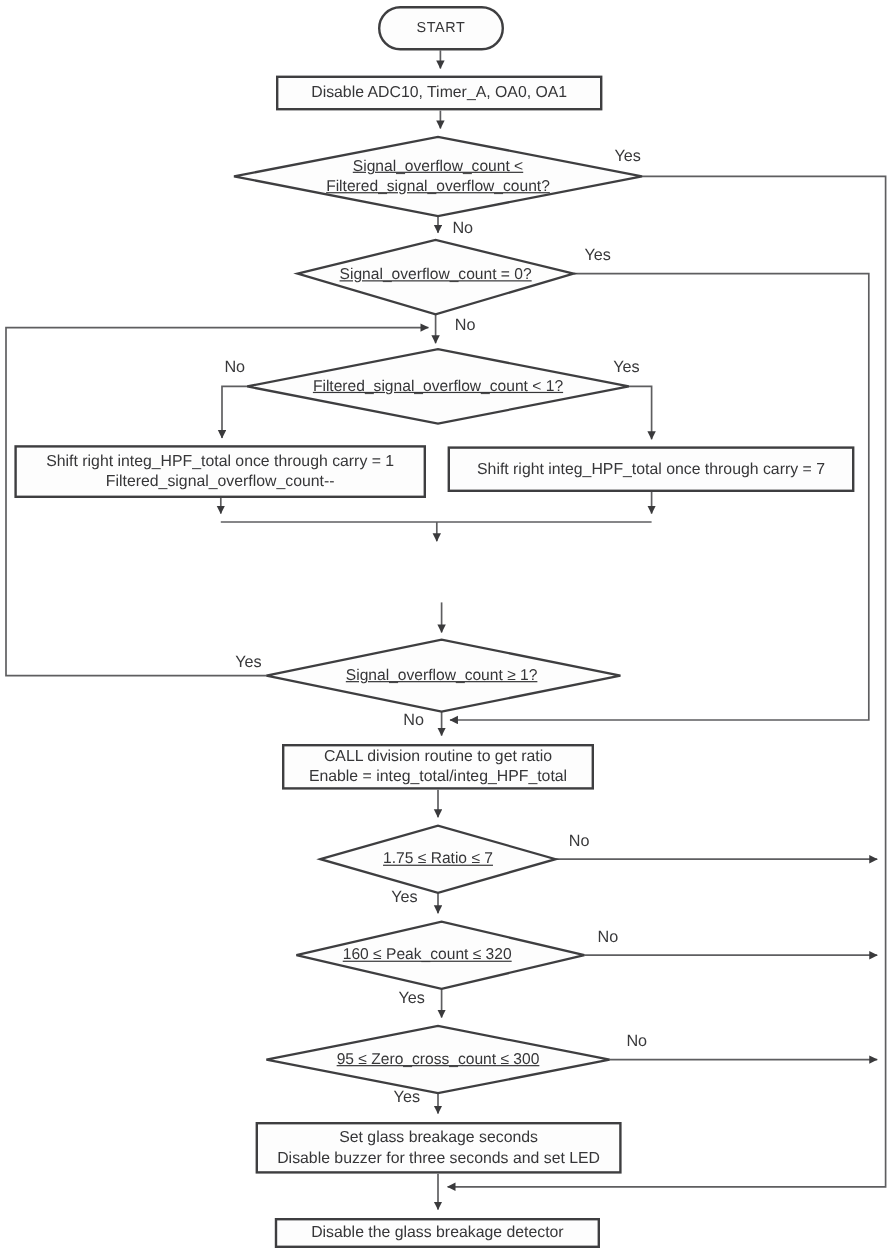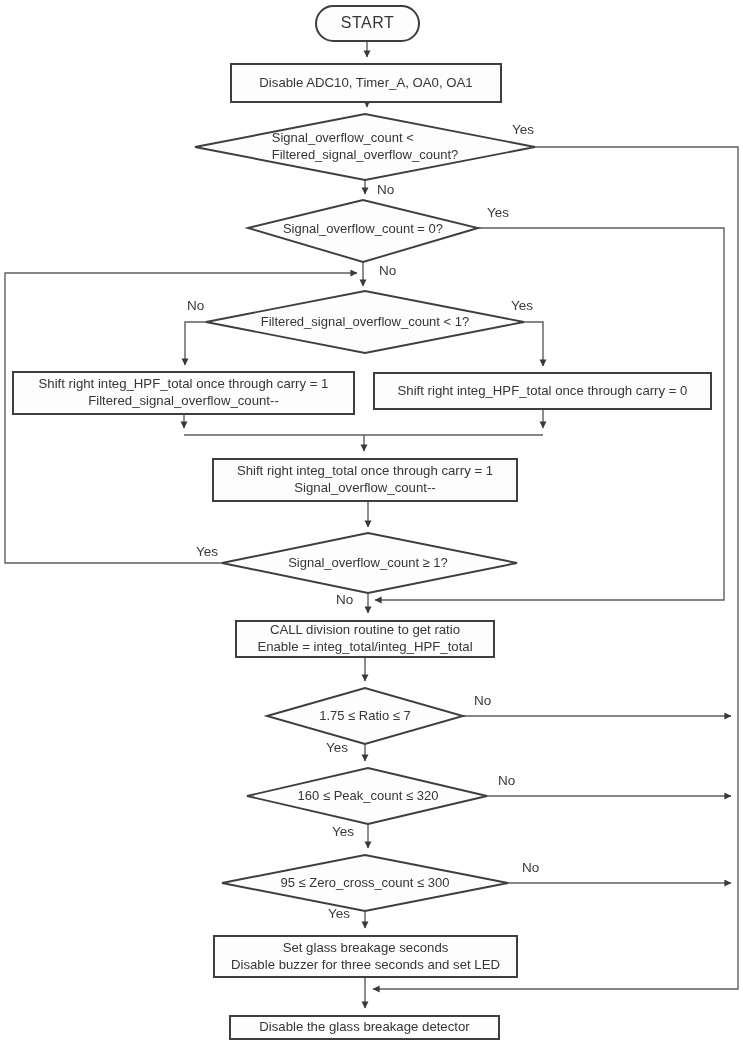--- a/index.html
+++ b/index.html
@@ -8,24 +8,24 @@
     font-family:"Liberation Sans", sans-serif;color:#363638;
   }
   #wires{position:absolute;left:0;top:0;width:743px;height:1043px;}
   .edge{fill:none;stroke:#5e5e60;stroke-width:1.4;}
   .shape-poly{fill:#fdfdfd;stroke:#3e3e40;stroke-width:1.9;}
   .box{
     position:absolute;box-sizing:border-box;background:#fdfdfd;border:2px solid #3e3e40;
     display:flex;flex-direction:column;justify-content:center;align-items:center;
     font-size:13.2px;line-height:1.28;text-align:center;color:#363638;
   }
-  .stadium{border-radius:19px;font-size:16px;letter-spacing:.5px;}
+  .stadium{border-radius:19px;font-size:12px;letter-spacing:.5px;}
   .dlabel{
     position:absolute;transform:translate(-50%,-50%);
-    font-size:13px;line-height:1.3;color:#363638;white-space:nowrap;
+    font-size:13px;line-height:1.3;text-align:center;color:#363638;white-space:nowrap;text-decoration:underline;
   }
   .elabel{position:absolute;font-size:13.5px;color:#39393b;white-space:nowrap;}
 </style>
 </head>
 <body>
 
 <div id="canvas">
 
   <svg id="wires" viewBox="0 0 743 1043" xmlns="http://www.w3.org/2000/svg">
     <defs>
@@ -64,37 +64,33 @@
     <polygon class="shape-poly" points="222,563 368,533 517,563 368,593"></polygon>
     <polygon class="shape-poly" points="267,716 365,688 463,716 365,744"></polygon>
     <polygon class="shape-poly" points="247,796 368,768 487,796 368,824"></polygon>
     <polygon class="shape-poly" points="222,883 365,855 508,883 365,911"></polygon>
   </svg>
 
   <div class="box stadium" style="left:315px;top:5px;width:105px;height:37px;">
     <div>START</div>
   </div>
 
-  <div class="box" style="left:230px;top:63px;width:272px;height:40px;">
+  <div class="box" style="left:230px;top:63px;width:272px;height:29px;">
     <div>Disable ADC10, Timer_A, OA0, OA1</div>
   </div>
 
   <div class="box" style="left:12px;top:371px;width:343px;height:44px;">
     <div>Shift right integ_HPF_total once through carry = 1</div>
     <div>Filtered_signal_overflow_count--</div>
   </div>
 
   <div class="box" style="left:373px;top:372px;width:339px;height:38px;">
-    <div>Shift right integ_HPF_total once through carry = 0</div>
+    <div>Shift right integ_HPF_total once through carry = 7</div>
   </div>
 
-  <div class="box" style="left:212px;top:458px;width:306px;height:44px;">
-    <div>Shift right integ_total once through carry = 1</div>
-    <div>Signal_overflow_count--</div>
-  </div>
 
   <div class="box" style="left:235px;top:620px;width:260px;height:38px;">
     <div>CALL division routine to get ratio</div>
     <div>Enable = integ_total/integ_HPF_total</div>
   </div>
 
   <div class="box" style="left:213px;top:935px;width:305px;height:43px;">
     <div>Set glass breakage seconds</div>
     <div>Disable buzzer for three seconds and set LED</div>
   </div>
@@ -104,21 +100,21 @@
   </div>
 
   <div class="dlabel" style="left:365px;top:147px;">
     <div>Signal_overflow_count &lt;</div>
     <div>Filtered_signal_overflow_count?</div>
   </div>
   <div class="dlabel" style="left:363px;top:229px;">Signal_overflow_count = 0?</div>
   <div class="dlabel" style="left:365px;top:322px;">Filtered_signal_overflow_count &lt; 1?</div>
   <div class="dlabel" style="left:368px;top:563px;">Signal_overflow_count ≥ 1?</div>
   <div class="dlabel" style="left:365px;top:716px;">1.75 ≤ Ratio ≤ 7</div>
-  <div class="dlabel" style="left:368px;top:796px;">160 ≤ Peak_count ≤ 320</div>
+  <div class="dlabel" style="left:356px;top:796px;">160 ≤ Peak_count ≤ 320</div>
   <div class="dlabel" style="left:365px;top:883px;">95 ≤ Zero_cross_count ≤ 300</div>
 
   <div class="elabel" style="left:512px;top:122px;">Yes</div>
   <div class="elabel" style="left:377px;top:182px;">No</div>
   <div class="elabel" style="left:487px;top:205px;">Yes</div>
   <div class="elabel" style="left:379px;top:263px;">No</div>
   <div class="elabel" style="left:187px;top:298px;">No</div>
   <div class="elabel" style="left:511px;top:298px;">Yes</div>
   <div class="elabel" style="left:196px;top:544px;">Yes</div>
   <div class="elabel" style="left:336px;top:592px;">No</div>

